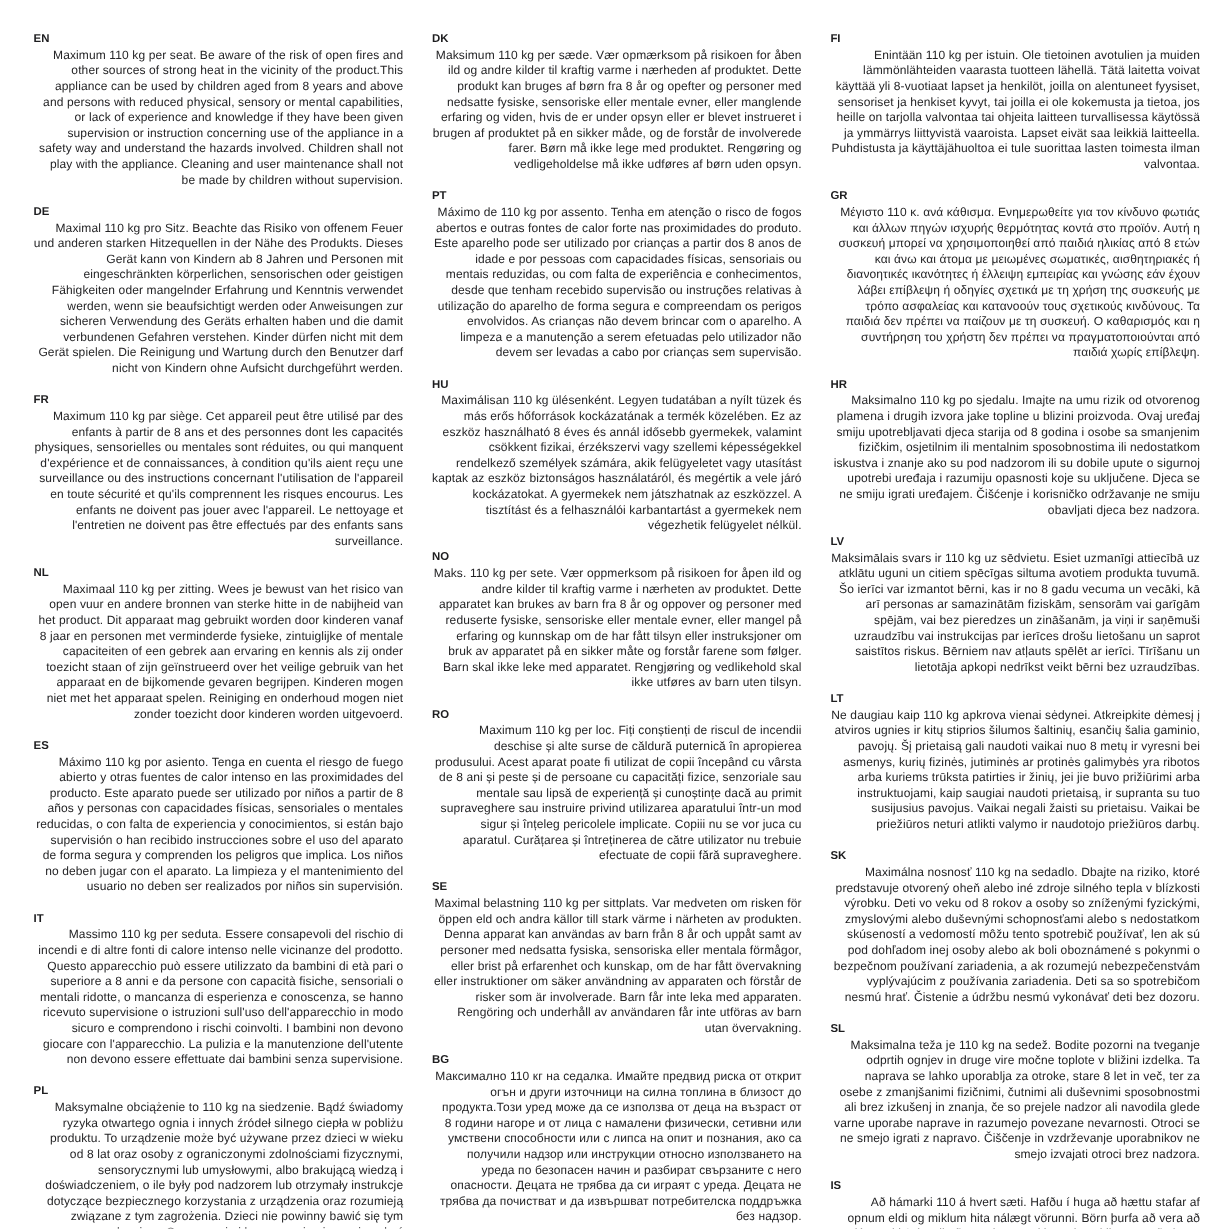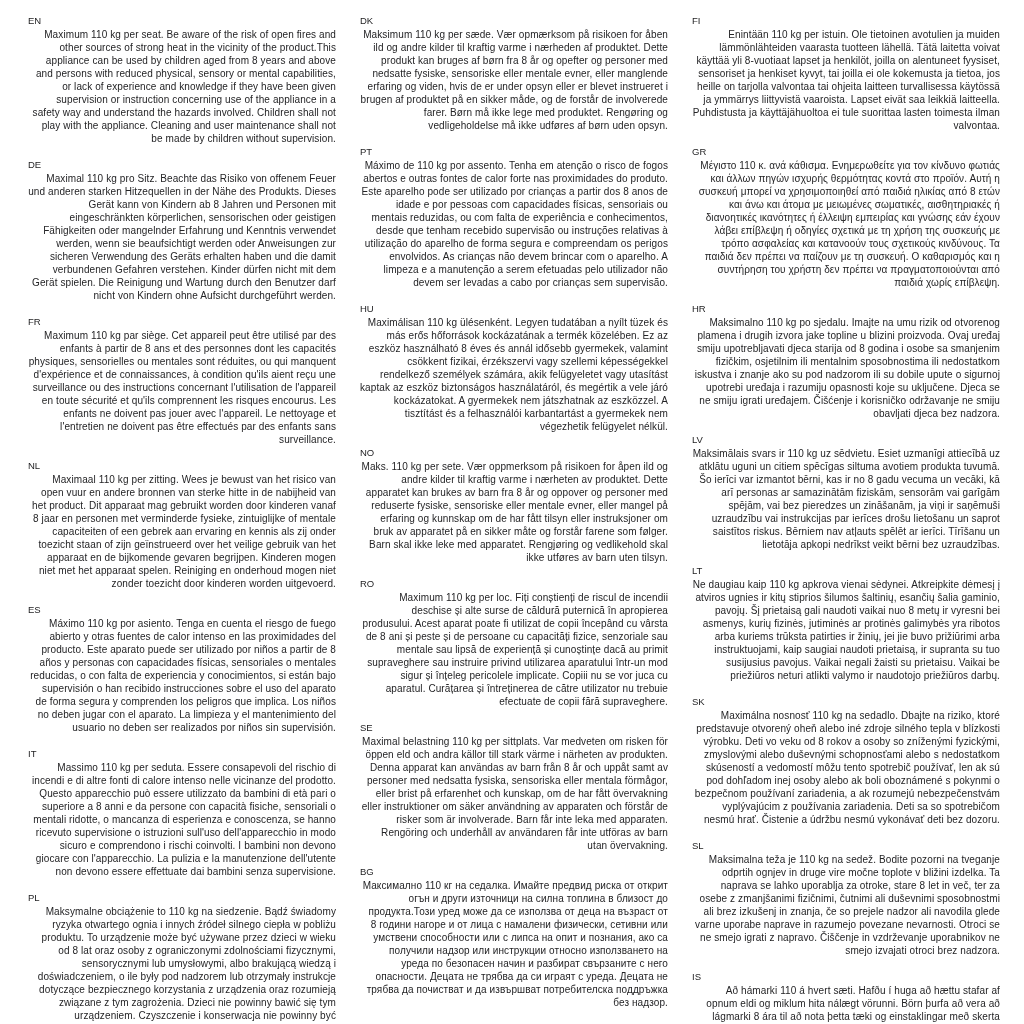--- a/index.html
+++ b/index.html
@@ -23,23 +23,23 @@
   }
   .column {
     width: 308px;
     flex: 0 0 308px;
   }
   .section {
     margin-bottom: 13px;
   }
   .lang-code {
     font-size: 9.5px;
-    font-weight: normal;
+    font-weight: bold;
     color: #1d1d1f;
-    margin: 0 0 1px 0;
+    margin: 12px 0 1px 0;
     line-height: 13px;
   }
   .lang-text {
     font-size: 10px;
     color: #242426;
     margin: 0;
     line-height: 13px;
     text-align: right;
     letter-spacing: 0.1px;
   }

